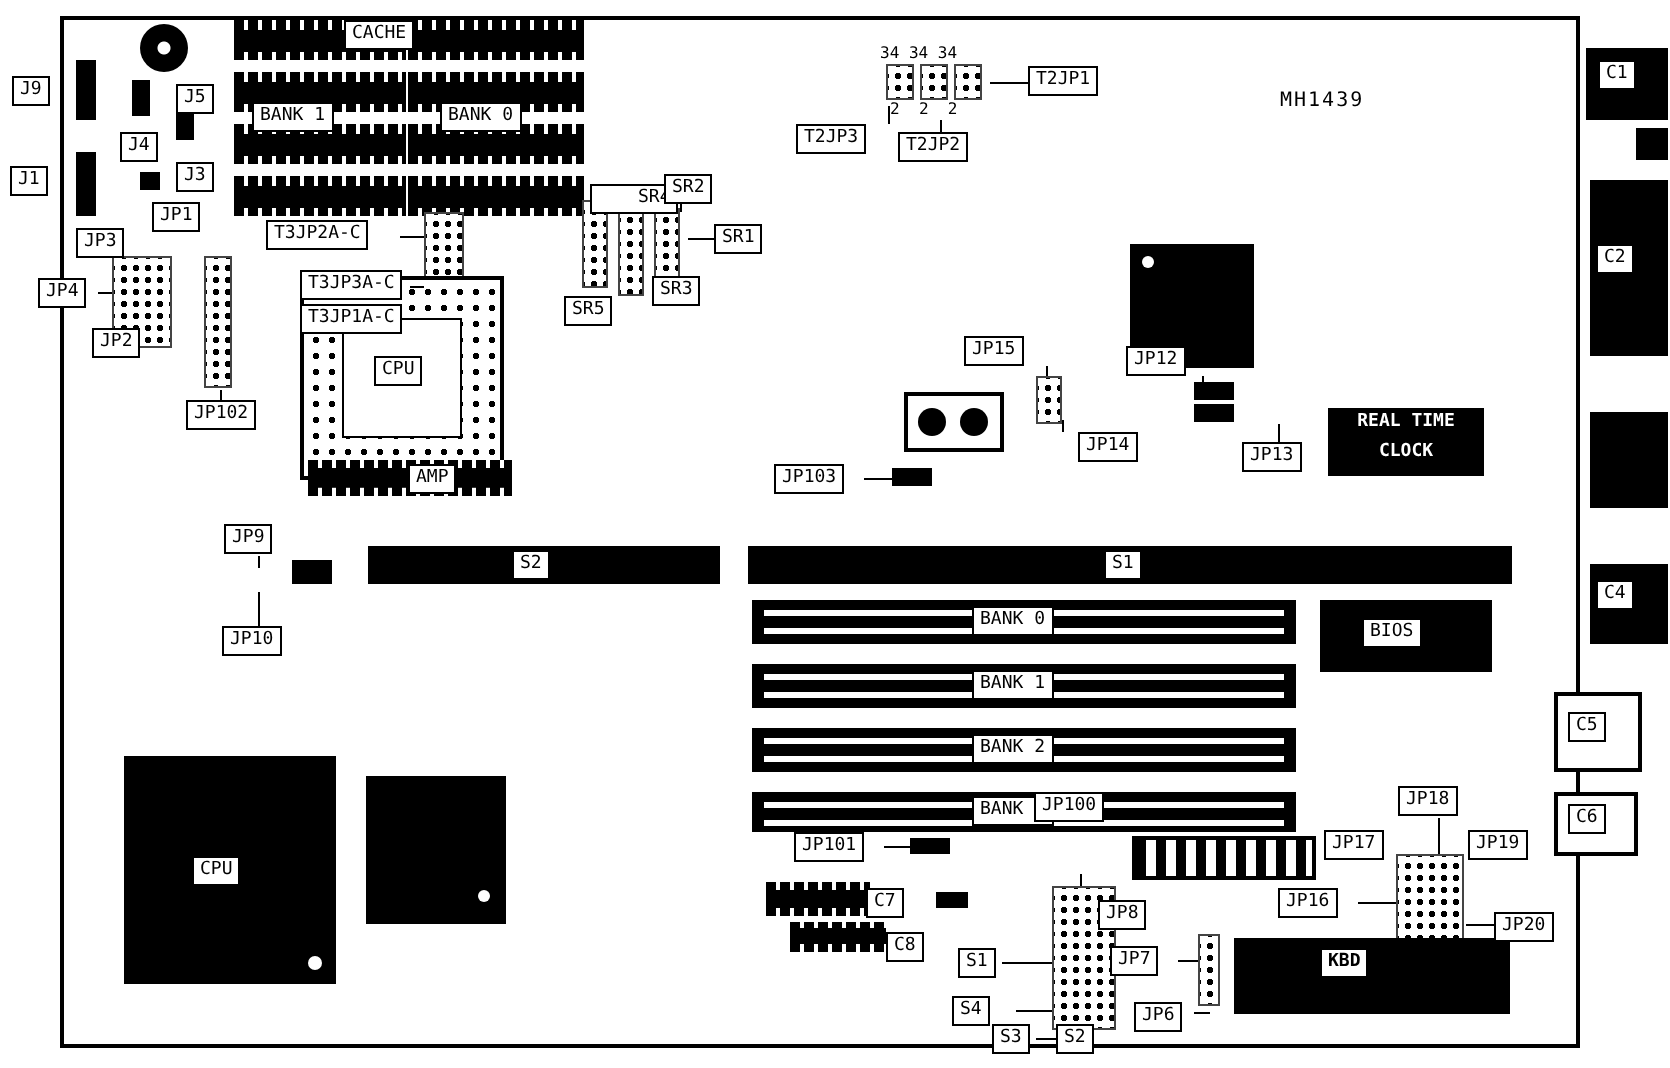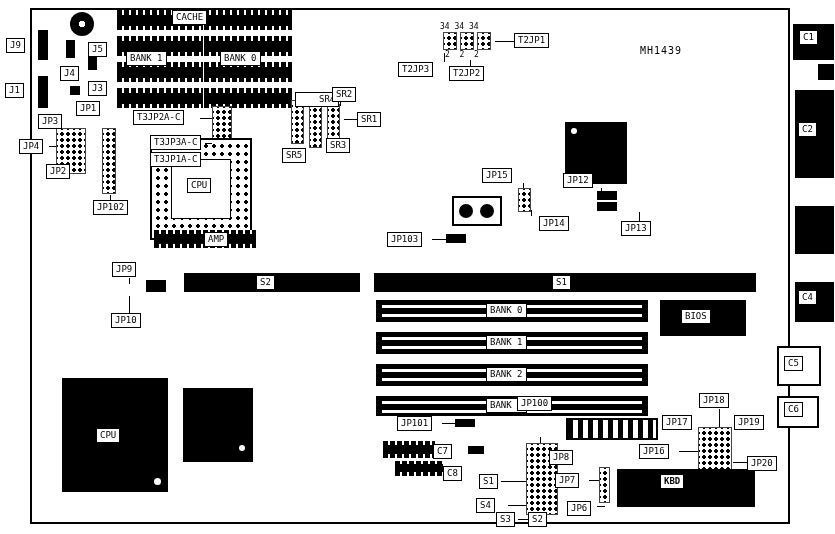--- a/index.html
+++ b/index.html
@@ -121,20 +121,24 @@
     <div class="circ" style="left:26px;top:6px;"></div>
   </div>
 
   <div class="blk" style="left:565px;top:122px;width:62px;height:62px;">
     <div class="dot" style="left:6px;top:6px;width:6px;height:6px;"></div>
   </div>
   <div class="blk" style="left:597px;top:191px;width:20px;height:9px;"></div>
   <div class="blk" style="left:597px;top:202px;width:20px;height:9px;"></div>
   <div class="blk" style="left:446px;top:234px;width:20px;height:9px;"></div>
 
+  <div id="rtc">
+    <div>REAL TIME</div>
+    <div>CLOCK</div>
+  </div>
 
   <div class="simm" style="left:376px;top:300px;width:272px;height:22px;"></div>
   <div class="simm" style="left:376px;top:332px;width:272px;height:22px;"></div>
   <div class="simm" style="left:376px;top:364px;width:272px;height:22px;"></div>
   <div class="simm" style="left:376px;top:396px;width:272px;height:20px;"></div>
 
   <div class="blk" style="left:660px;top:300px;width:86px;height:36px;"></div>
 
   <div class="blk" style="left:62px;top:378px;width:106px;height:114px;">
     <div class="dot" style="left:92px;top:100px;width:7px;height:7px;"></div>

